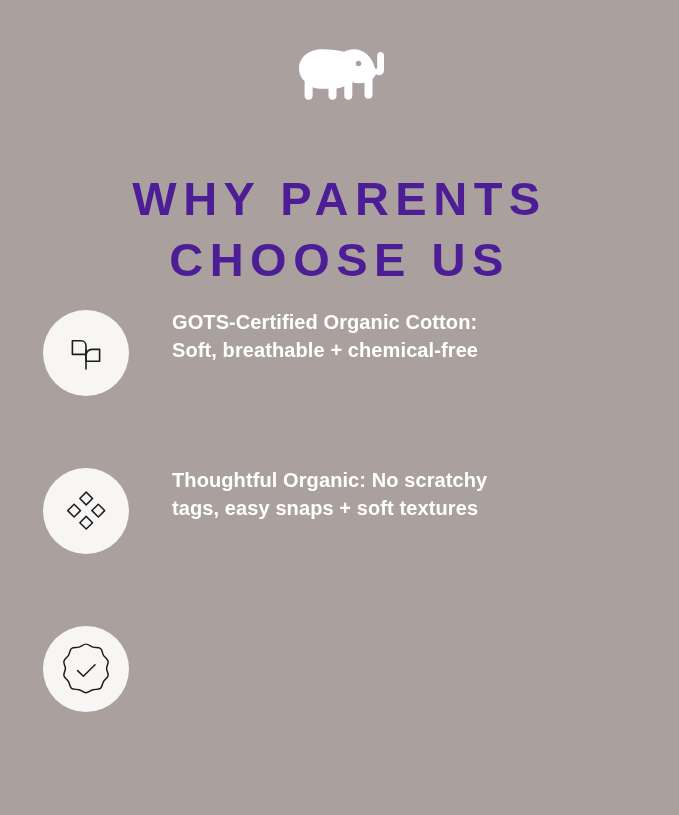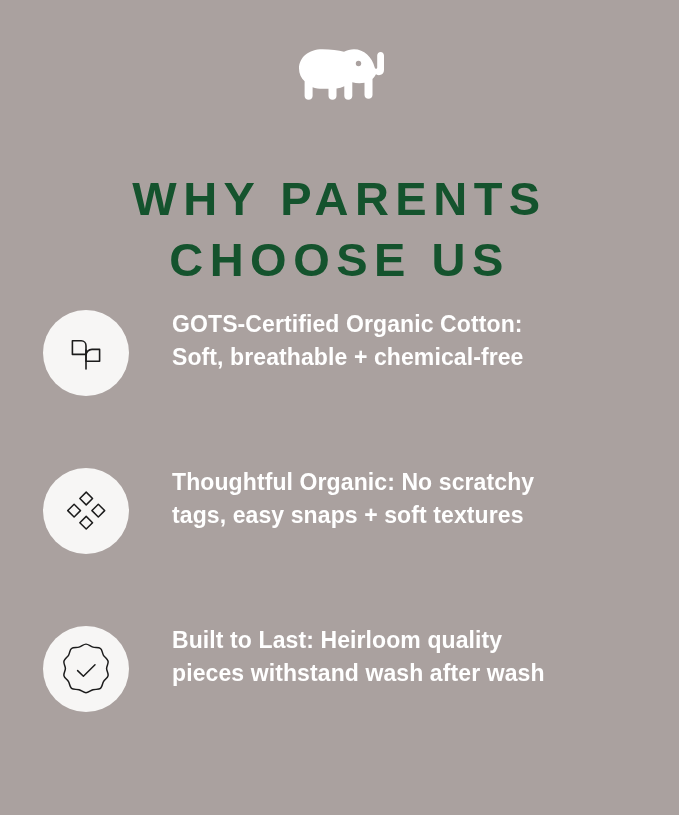--- a/index.html
+++ b/index.html
@@ -38,21 +38,21 @@
     display: block;
   }
 
   
   .heading {
     position: absolute;
     top: 138px;
     left: 0;
     width: 679px;
     text-align: center;
-    color: #14532d;
+    color: #4c1d95;
     font-size: 47px;
     font-weight: 700;
     letter-spacing: 6.5px;
     line-height: 1.28;
     text-transform: uppercase;
     white-space: pre-line;
   }
 
   
   .benefits {
@@ -81,21 +81,21 @@
   }
   .icon-circle svg {
     display: block;
   }
   .benefit-text {
     position: absolute;
     left: 172px;
     right: 28px;
     top: 12px;
     color: #ffffff;
-    font-size: 23px;
+    font-size: 20px;
     font-weight: 700;
     line-height: 1.42;
     letter-spacing: 0.1px;
     white-space: pre-line;
   }
 </style>
 </head>
 <body>
 
 <div class="page">
@@ -208,18 +208,16 @@
                        C5.4 26.5 3.4 24.1 3.9 21.7
                        C4.4 19.2 7.2 17.7 8.5 15.6
                        C9.8 13.5 9.6 10.3 11.5 8.7
                        C13.4 7.1 16.5 8.0 19.0 7.3
                        C21.5 6.6 23.6 4.2 26 4.2 Z" transform="translate(0,-3) scale(1 0.98)"></path>
               <path d="M17.6 27.6 L23.4 33.2 L35.0 21.8"></path>
             </g>
           </svg>
         </span>
       </div>
-      <div class="benefit-text">Built to Last: Heirloom quality
-pieces withstand wash after wash</div>
     </div>
 
   </div>
 </div>
 
 </body></html>

